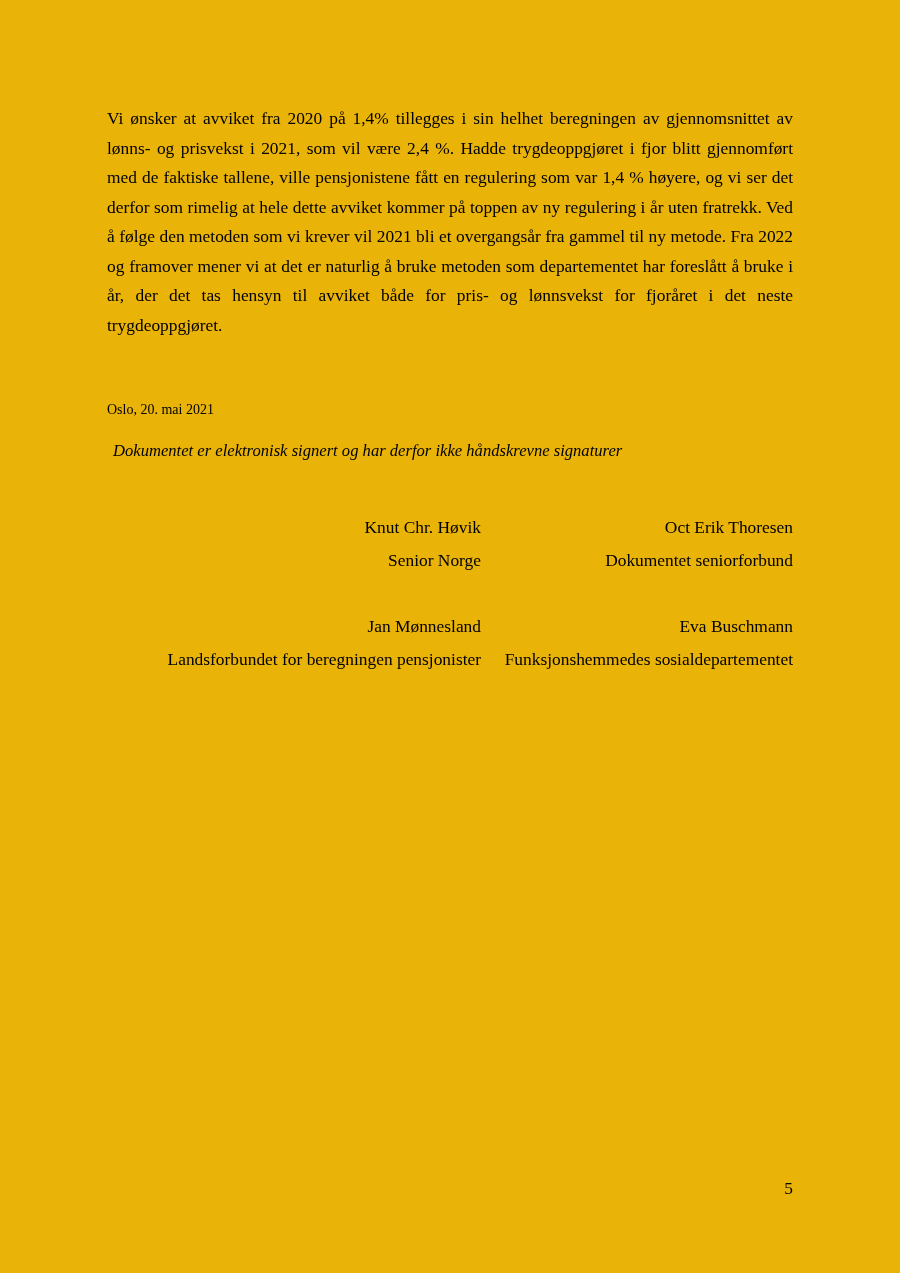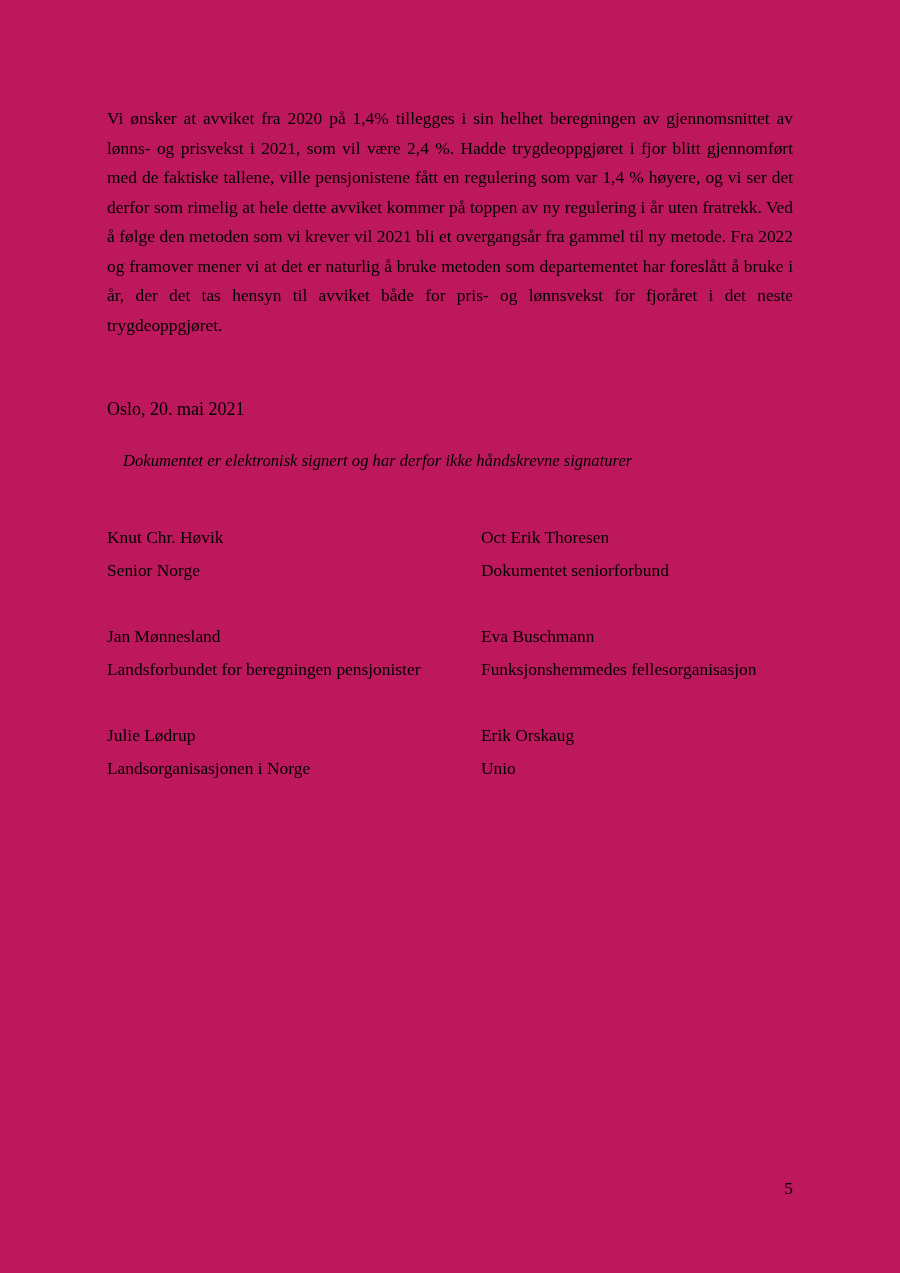--- a/index.html
+++ b/index.html
@@ -14,46 +14,46 @@
     color: #000000;
     position: relative;
     overflow: hidden;
   }
   .page {
     position: absolute;
     top: 0;
     left: 0;
     width: 900px;
     height: 1273px;
-    background: #be185d;
+    background: #eab308;
   }
   .content {
     position: absolute;
     left: 107px;
     top: 104px;
     width: 686px;
   }
   .body-para {
     font-size: 17.4px;
     line-height: 29.5px;
     text-align: justify;
     text-justify: inter-word;
     margin: 0;
   }
   .date-line {
-    font-size: 18px;
+    font-size: 14px;
     line-height: 29.5px;
     margin: 0;
     padding-top: 55px;
   }
   .signed-note {
     font-size: 16.6px;
     line-height: 29.5px;
     font-style: italic;
-    margin: 16px;
+    margin: 6px;
     padding-top: 5px;
   }
   .sign-table {
     margin-top: 46px;
     width: 686px;
     border-collapse: collapse;
   }
   .sign-table td {
     vertical-align: top;
     padding: 0;
@@ -61,20 +61,21 @@
     line-height: 33px;
   }
   .col-left {
     width: 374px;
   }
   .col-right {
     width: 312px;
   }
   .sign-block {
     padding-bottom: 33px;
+    text-align: right;
   }
   .sign-block.last {
     padding-bottom: 0;
   }
   .name {
     display: block;
   }
   .org {
     display: block;
   }
@@ -118,35 +119,21 @@
       <tr>
         <td class="col-left">
           <div class="sign-block">
             <span class="name">Jan Mønnesland</span>
             <span class="org">Landsforbundet for beregningen pensjonister</span>
           </div>
         </td>
         <td class="col-right">
           <div class="sign-block">
             <span class="name">Eva Buschmann</span>
-            <span class="org">Funksjonshemmedes fellesorganisasjon</span>
-          </div>
-        </td>
-      </tr>
-      <tr>
-        <td class="col-left">
-          <div class="sign-block">
-            <span class="name">Julie Lødrup</span>
-            <span class="org">Landsorganisasjonen i Norge</span>
-          </div>
-        </td>
-        <td class="col-right">
-          <div class="sign-block">
-            <span class="name">Erik Orskaug</span>
-            <span class="org">Unio</span>
+            <span class="org">Funksjonshemmedes sosialdepartementet</span>
           </div>
         </td>
       </tr>
     </tbody>
       </table>
 
   </div>
 
   <div class="page-number">5</div>
 </div>

